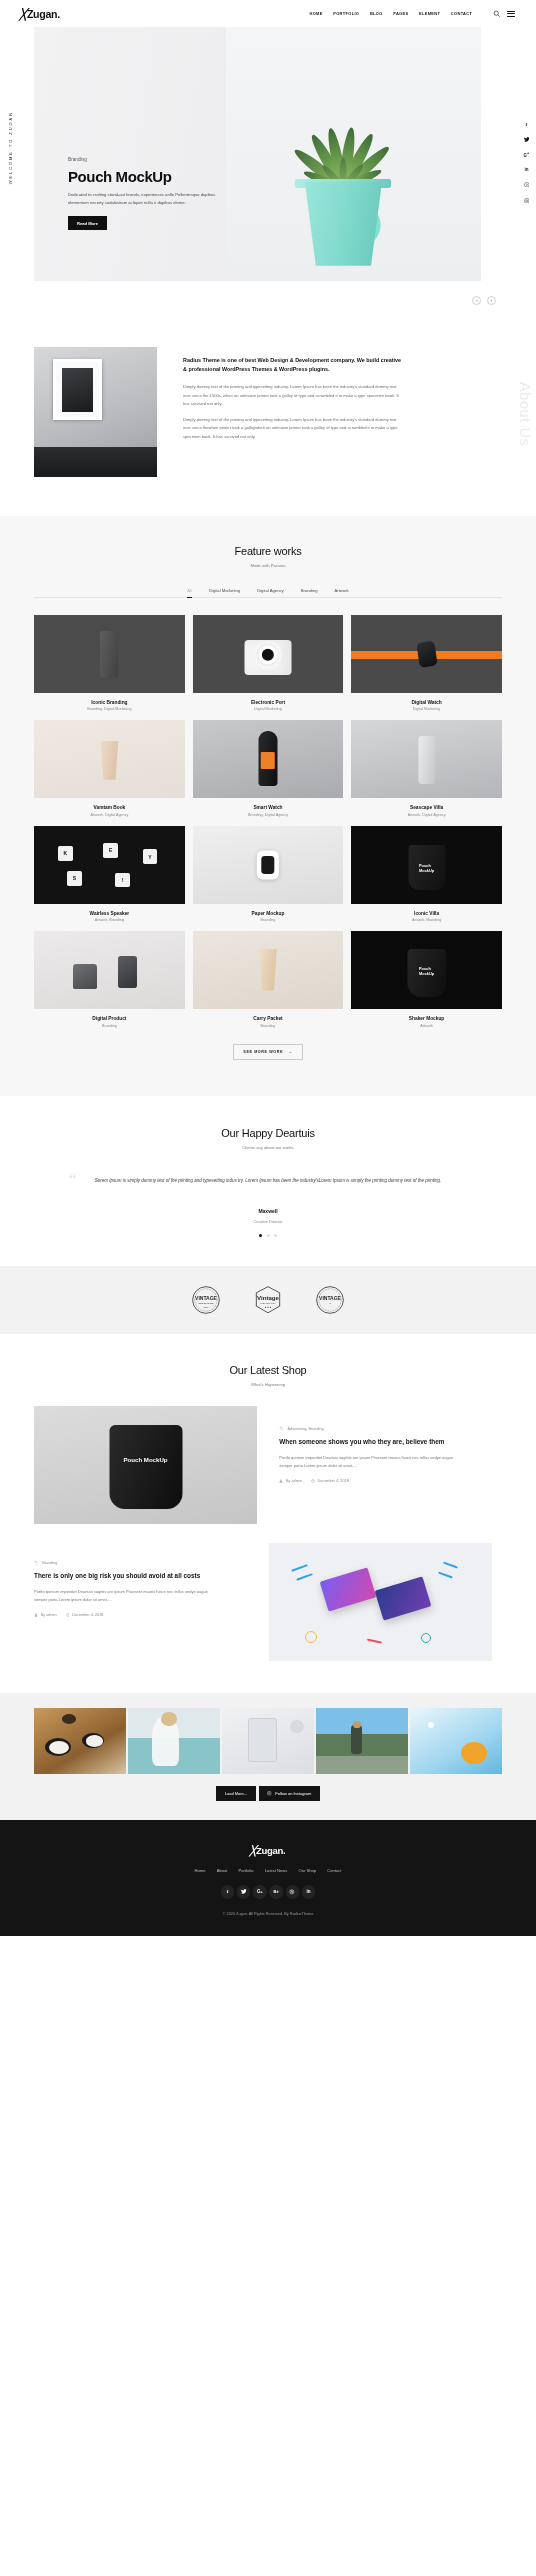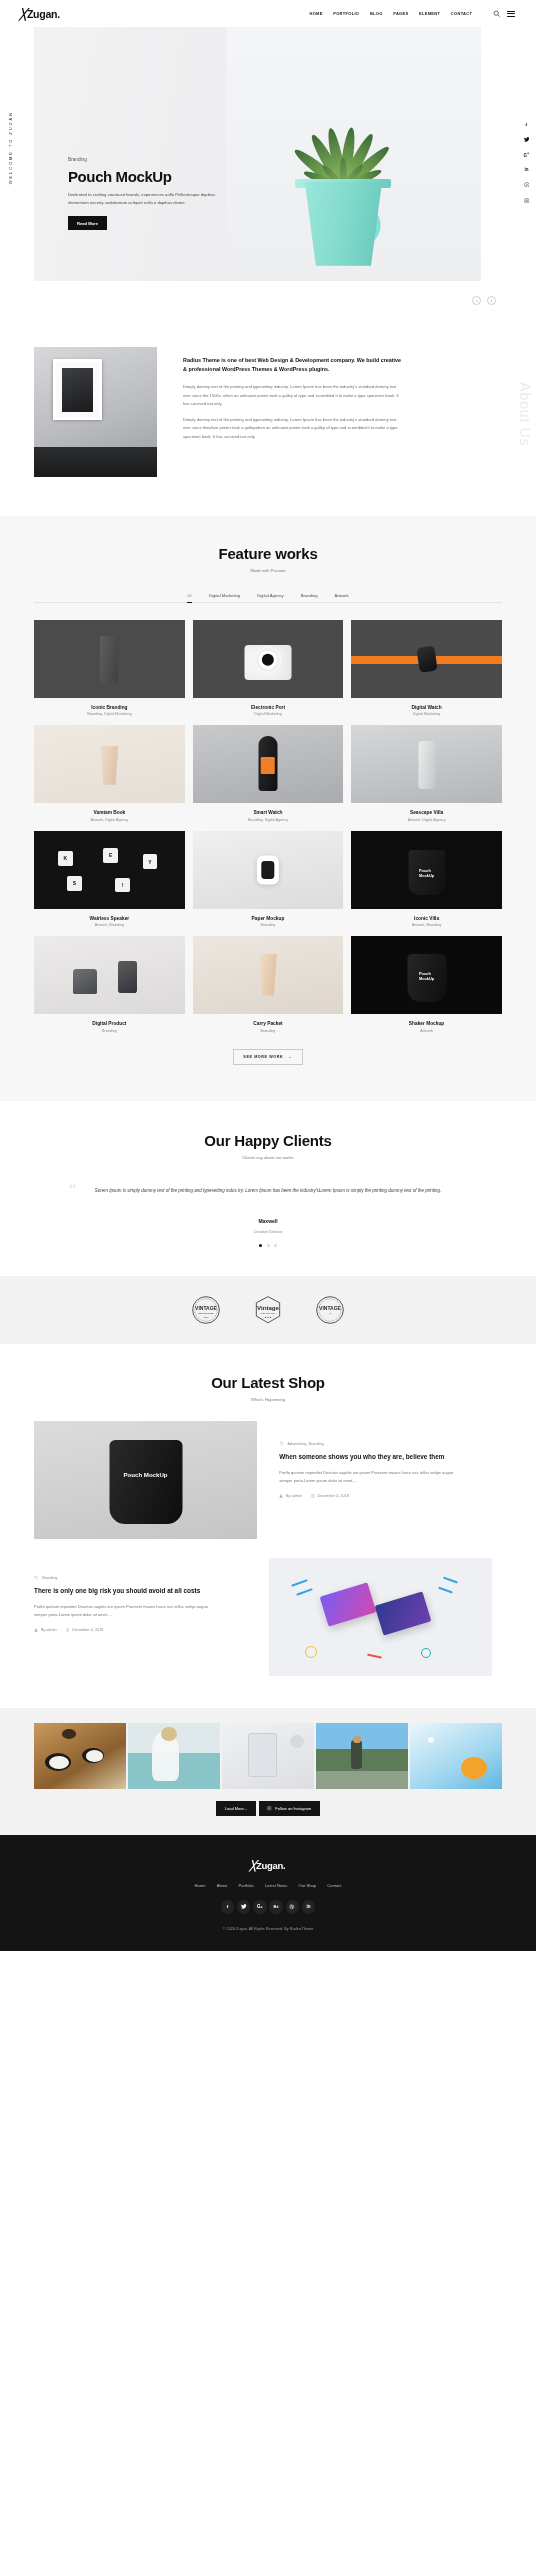--- a/index.html
+++ b/index.html
@@ -99,21 +99,21 @@
   .about-body { padding-left:26px; padding-top:9px; max-width:246px; }
   .about-lead { font-size:5.4px; line-height:1.75; font-weight:bold; color:#111; margin-bottom:8.4px; }
   .about-p { font-size:4.1px; line-height:2.05; color:#6d6d6d; margin-bottom:7.3px; }
   .about-watermark {
     position:absolute; right:3.4px; top:67px; writing-mode:vertical-rl;
     font-size:14.5px; color:#ebebeb; letter-spacing:0.6px; font-weight:400;
   }
 
   
   .sec-head { text-align:center; }
-  .sec-title { font-size:15px; font-weight:bold; color:#111; letter-spacing:-0.2px; }
+  .sec-title { font-size:11px; font-weight:normal; color:#111; letter-spacing:-0.2px; }
   .sec-sub { font-size:4.2px; color:#7b7b7b; margin-top:6.1px; }
 
   .works { background:#f7f7f7; padding:29px 34px 36px; }
   .filters { display:flex; justify-content:center; gap:17px; margin-top:19px;
              border-bottom:0.6px solid #e3e3e3; padding-bottom:0; }
   .filters .f { font-size:4.2px; color:#4d4d4d; padding-bottom:3.9px; cursor:pointer;
                 border-bottom:1.1px solid transparent; position:relative; top:0.6px; }
   .filters .f.active { color:#b4b4b4; border-bottom-color:#111; }
 
   .grid { display:grid; grid-template-columns:repeat(3,1fr); gap:9px 7.8px; margin-top:17px; }
@@ -469,21 +469,21 @@
     <div class="seemore-wrap">
       <button class="seemore">
         <span>SEE MORE WORK</span>
         <span>→</span>
       </button>
     </div>
   </div>
 
   <div class="clients">
     <div class="sec-head">
-      <div class="sec-title">Our Happy Clients</div>
+      <div class="sec-title">Our Happy Deartuis</div>
       <div class="sec-sub">Clients say about our works</div>
     </div>
     <div class="quote-block">
       <div class="qmark">“</div>
       <div class="quote">Sorem Ipsum is simply dummy text of the printing and typesetting indus try. Lorem Ipsum has been the industry'sLorem Ipsum is simply the printing dummy text of the printing.</div>
     </div>
     <div class="author">Maxwell</div>
     <div class="role">Creative Director</div>
     <div class="dots" id="client-dots">
         <div class="dot on"></div>

